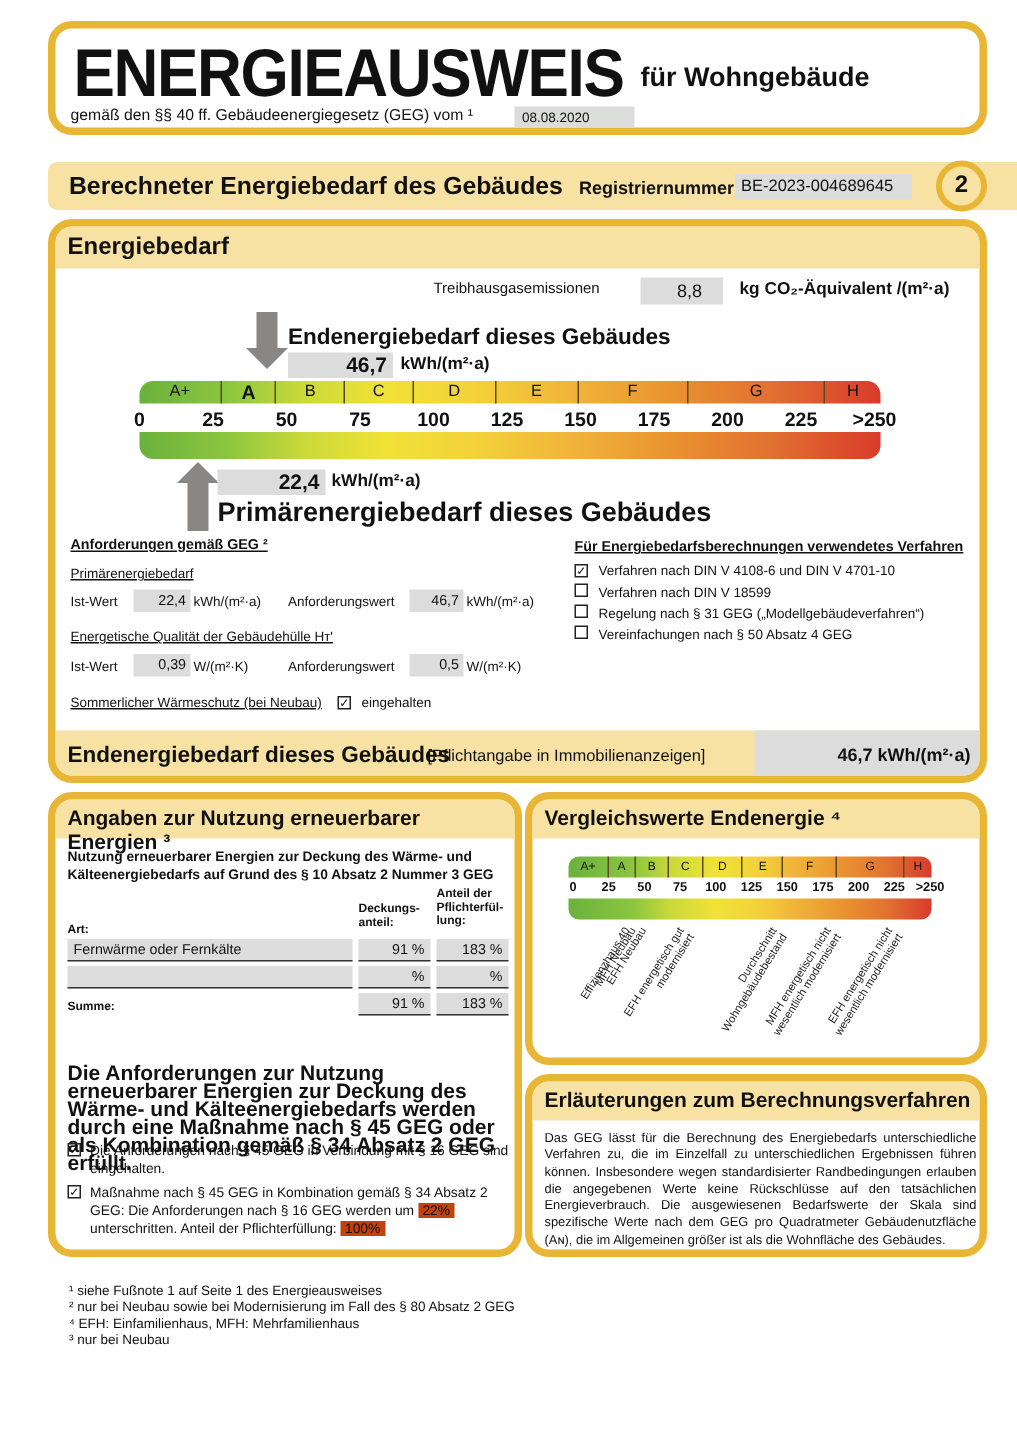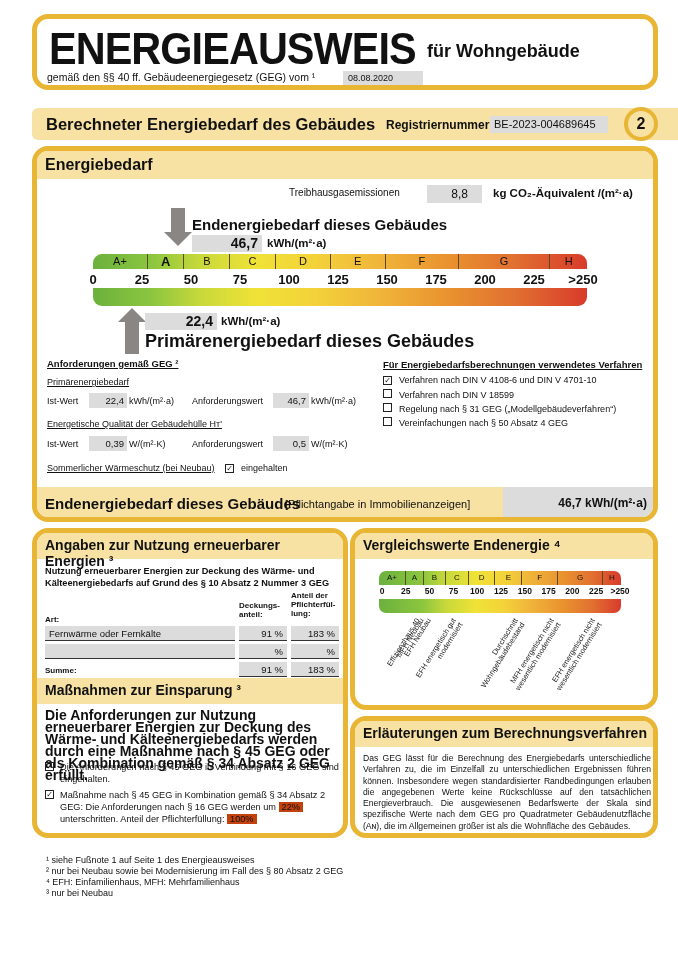--- a/index.html
+++ b/index.html
@@ -213,23 +213,20 @@
   <div class="abs gray tcell" style="left:8px;top:93px;width:190px;text-align:left;">Fernwärme oder Fernkälte</div>
   <div class="abs gray tcell" style="left:202px;top:93px;width:48px;">91 %</div>
   <div class="abs gray tcell" style="left:254px;top:93px;width:48px;">183 %</div>
   <div class="abs gray tcell" style="left:8px;top:111px;width:190px;"></div>
   <div class="abs gray tcell" style="left:202px;top:111px;width:48px;">%</div>
   <div class="abs gray tcell" style="left:254px;top:111px;width:48px;">%</div>
   <div class="abs tbl-h" style="left:8px;top:133px;">Summe:</div>
   <div class="abs gray tcell" style="left:202px;top:129px;width:48px;">91 %</div>
   <div class="abs gray tcell" style="left:254px;top:129px;width:48px;">183 %</div>
 
-  <div class="abs hdrbar subhdr" id="measures-hdr">
-      <span>Maßnahmen zur Einsparung ³</span>
-    </div>
   <div class="abs" id="measures-text">Die Anforderungen zur Nutzung erneuerbarer Energien zur Deckung des Wärme- und Kälteenergiebedarfs werden durch eine Maßnahme nach § 45 GEG oder als Kombination gemäß § 34 Absatz 2 GEG erfüllt.</div>
   <div class="abs mitem" style="top:228px;">
     <span class="cb">✓</span>
     <span>Die Anforderungen nach § 45 GEG in Verbindung mit § 16 GEG sind eingehalten.</span>
   </div>
   <div class="abs mitem" style="top:256px;">
     <span class="cb">✓</span>
     <span>Maßnahme nach § 45 GEG in Kombination gemäß § 34 Absatz 2 GEG: Die Anforderungen nach § 16 GEG werden um</span>
     <span class="inl">22%</span>
     <span>unterschritten. Anteil der Pflichterfüllung:</span>

